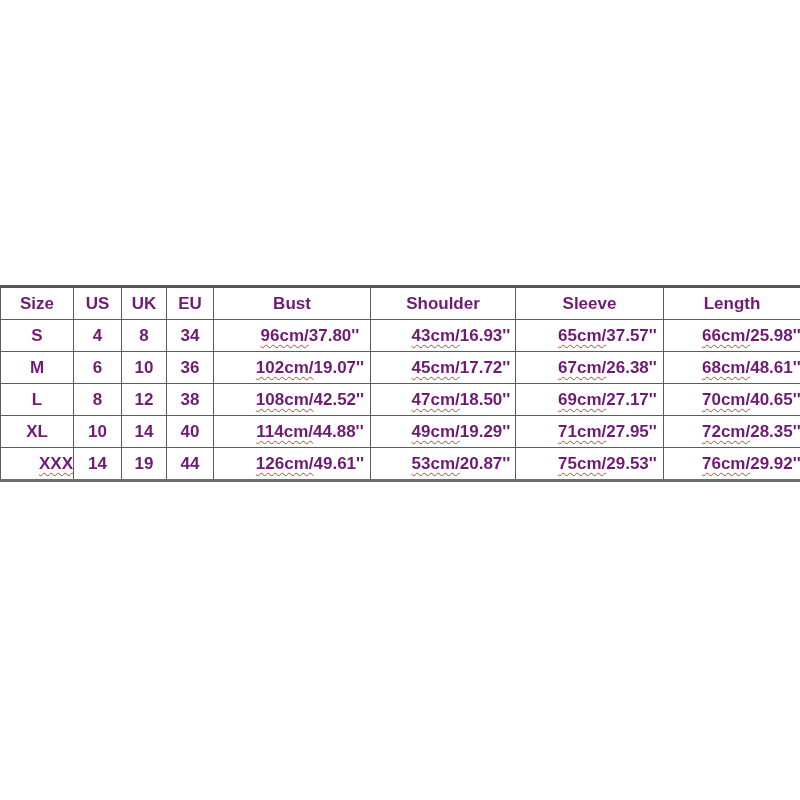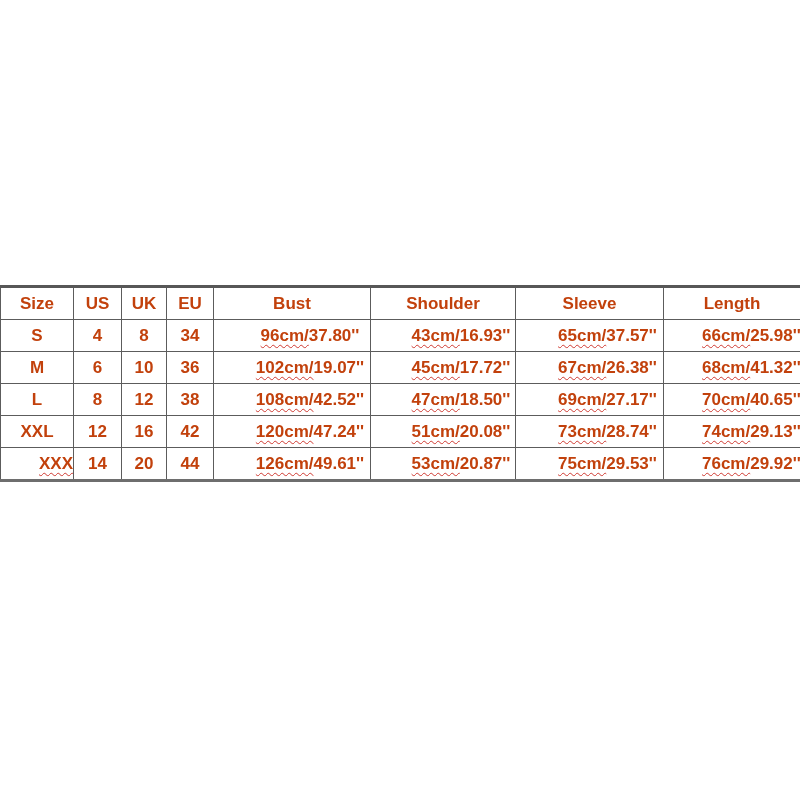--- a/index.html
+++ b/index.html
@@ -27,21 +27,21 @@
   }
   table.size-table th,
   table.size-table td {
     border: 1px solid #5c5c5c;
     height: 31px;
     padding: 0 2px;
     text-align: center;
     vertical-align: middle;
     font-weight: bold;
     font-size: 17px;
-    color: #c2410c;
+    color: #701a75;
     white-space: nowrap;
     overflow: hidden;
     margin-top: 22px;
   }
   .sq {
     text-decoration-line: underline;
     text-decoration-style: wavy;
     text-decoration-color: var(--sq-color, #cf3a32);
     text-decoration-thickness: 1px;
     text-underline-offset: 3px;
@@ -87,46 +87,46 @@
           <td><span class="sq">66cm/</span><span>25.98''</span></td>
         </tr>
         <tr>
           <td>M</td>
           <td>6</td>
           <td>10</td>
           <td>36</td>
           <td><span class="sq">102cm/</span><span>19.07''</span></td>
           <td><span class="sq">45cm/</span><span>17.72''</span></td>
           <td><span class="sq">67cm/</span><span>26.38''</span></td>
-          <td><span class="sq">68cm/</span><span>41.32''</span></td>
+          <td><span class="sq">68cm/</span><span>48.61''</span></td>
         </tr>
         <tr>
           <td>L</td>
           <td>8</td>
           <td>12</td>
           <td>38</td>
           <td><span class="sq">108cm/</span><span>42.52''</span></td>
           <td><span class="sq">47cm/</span><span>18.50''</span></td>
           <td><span class="sq">69cm/</span><span>27.17''</span></td>
           <td><span class="sq">70cm/</span><span>40.65''</span></td>
         </tr>
         <tr>
-          <td>XXL</td>
-          <td>12</td>
-          <td>16</td>
-          <td>42</td>
-          <td><span class="sq">120cm/</span><span>47.24''</span></td>
-          <td><span class="sq">51cm/</span><span>20.08''</span></td>
-          <td><span class="sq">73cm/</span><span>28.74''</span></td>
-          <td><span class="sq">74cm/</span><span>29.13''</span></td>
+          <td>XL</td>
+          <td>10</td>
+          <td>14</td>
+          <td>40</td>
+          <td><span class="sq">114cm/</span><span>44.88''</span></td>
+          <td><span class="sq">49cm/</span><span>19.29''</span></td>
+          <td><span class="sq">71cm/</span><span>27.95''</span></td>
+          <td><span class="sq">72cm/</span><span>28.35''</span></td>
         </tr>
         <tr>
           <td><span class="sq">XXXL</span></td>
           <td>14</td>
-          <td>20</td>
+          <td>19</td>
           <td>44</td>
           <td><span class="sq">126cm/</span><span>49.61''</span></td>
           <td><span class="sq">53cm/</span><span>20.87''</span></td>
           <td><span class="sq">75cm/</span><span>29.53''</span></td>
           <td><span class="sq">76cm/</span><span>29.92''</span></td>
         </tr>
       </tbody>
   </table>
 </div>
 

